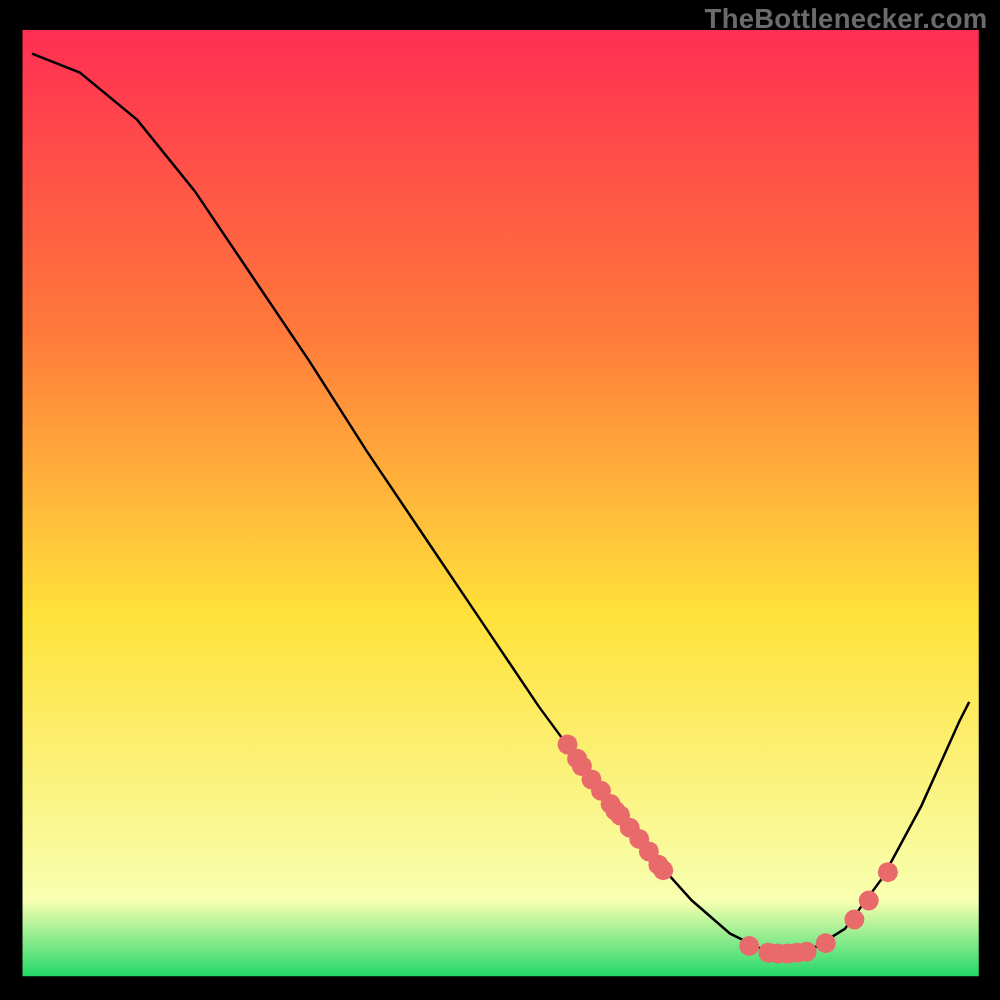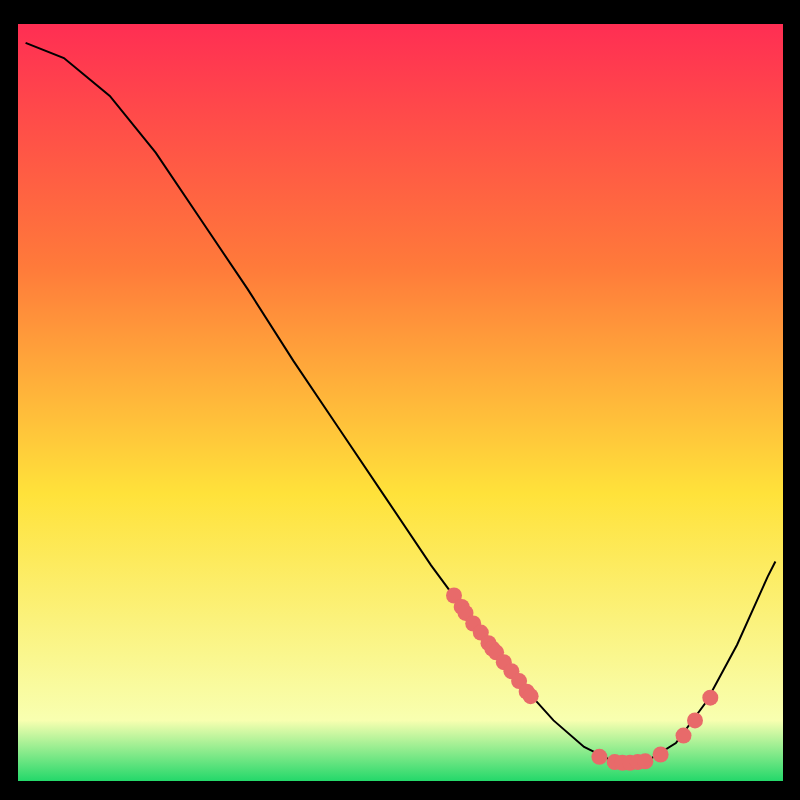--- a/index.html
+++ b/index.html
@@ -70,13 +70,14 @@
         <circle cx="630.0" cy="762.8" r="8" fill="#e86a6a"></circle>
         <circle cx="637.7" cy="762.1" r="8" fill="#e86a6a"></circle>
         <circle cx="645.3" cy="761.3" r="8" fill="#e86a6a"></circle>
         <circle cx="660.6" cy="754.5" r="8" fill="#e86a6a"></circle>
         <circle cx="683.5" cy="735.6" r="8" fill="#e86a6a"></circle>
         <circle cx="695.0" cy="720.4" r="8" fill="#e86a6a"></circle>
         <circle cx="710.3" cy="697.7" r="8" fill="#e86a6a"></circle>
       </g>
   </svg>
 
+  <div class="watermark">TheBottlenecker.com</div>
 </div>
 
 </body></html>

